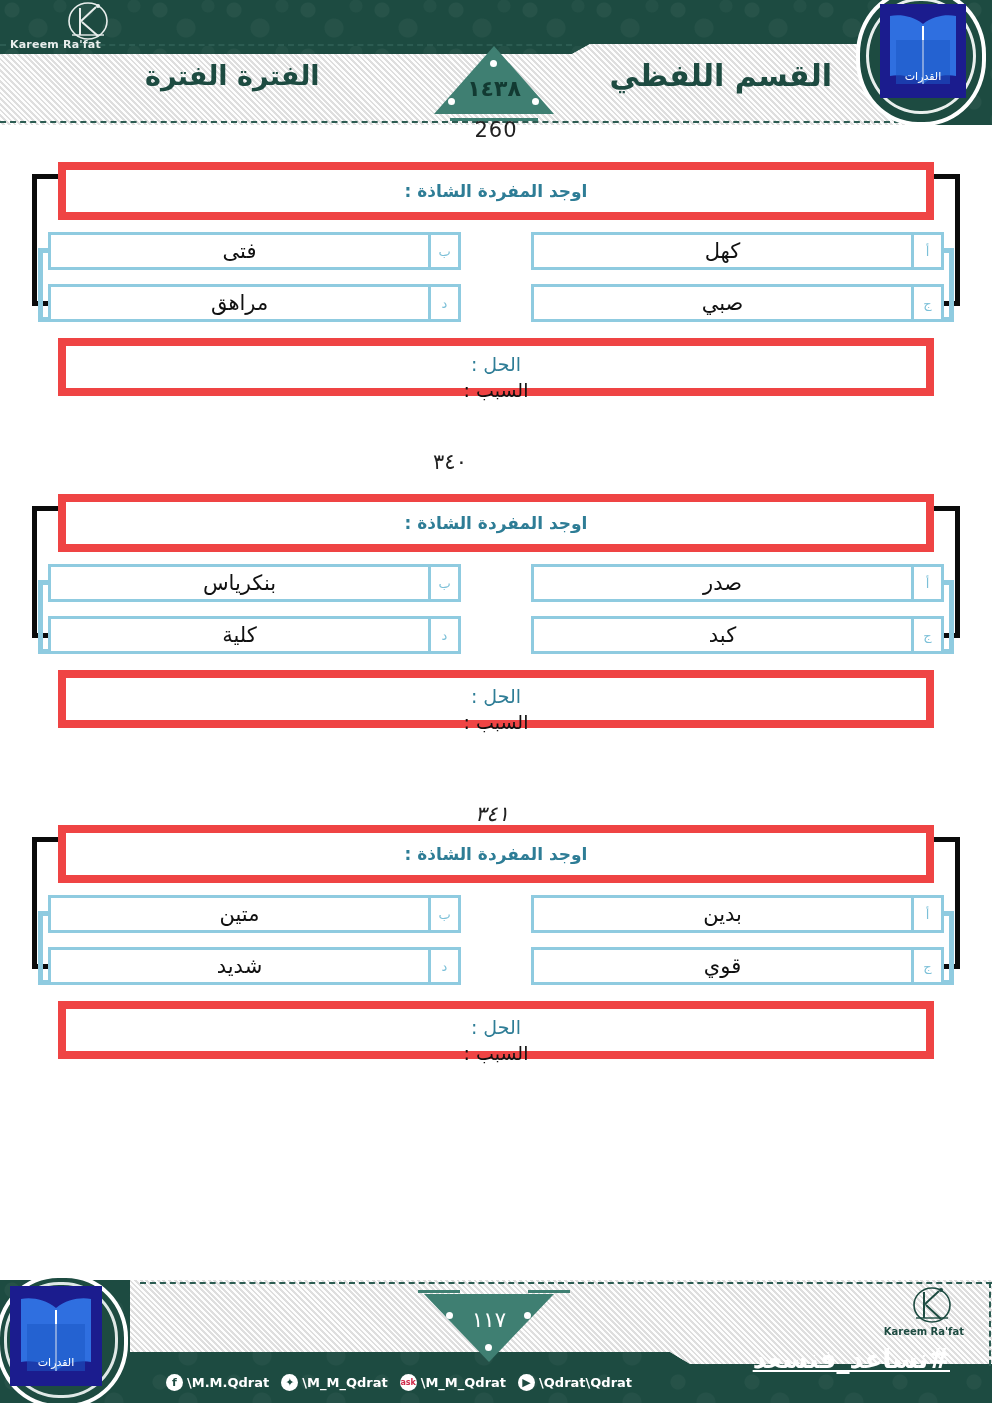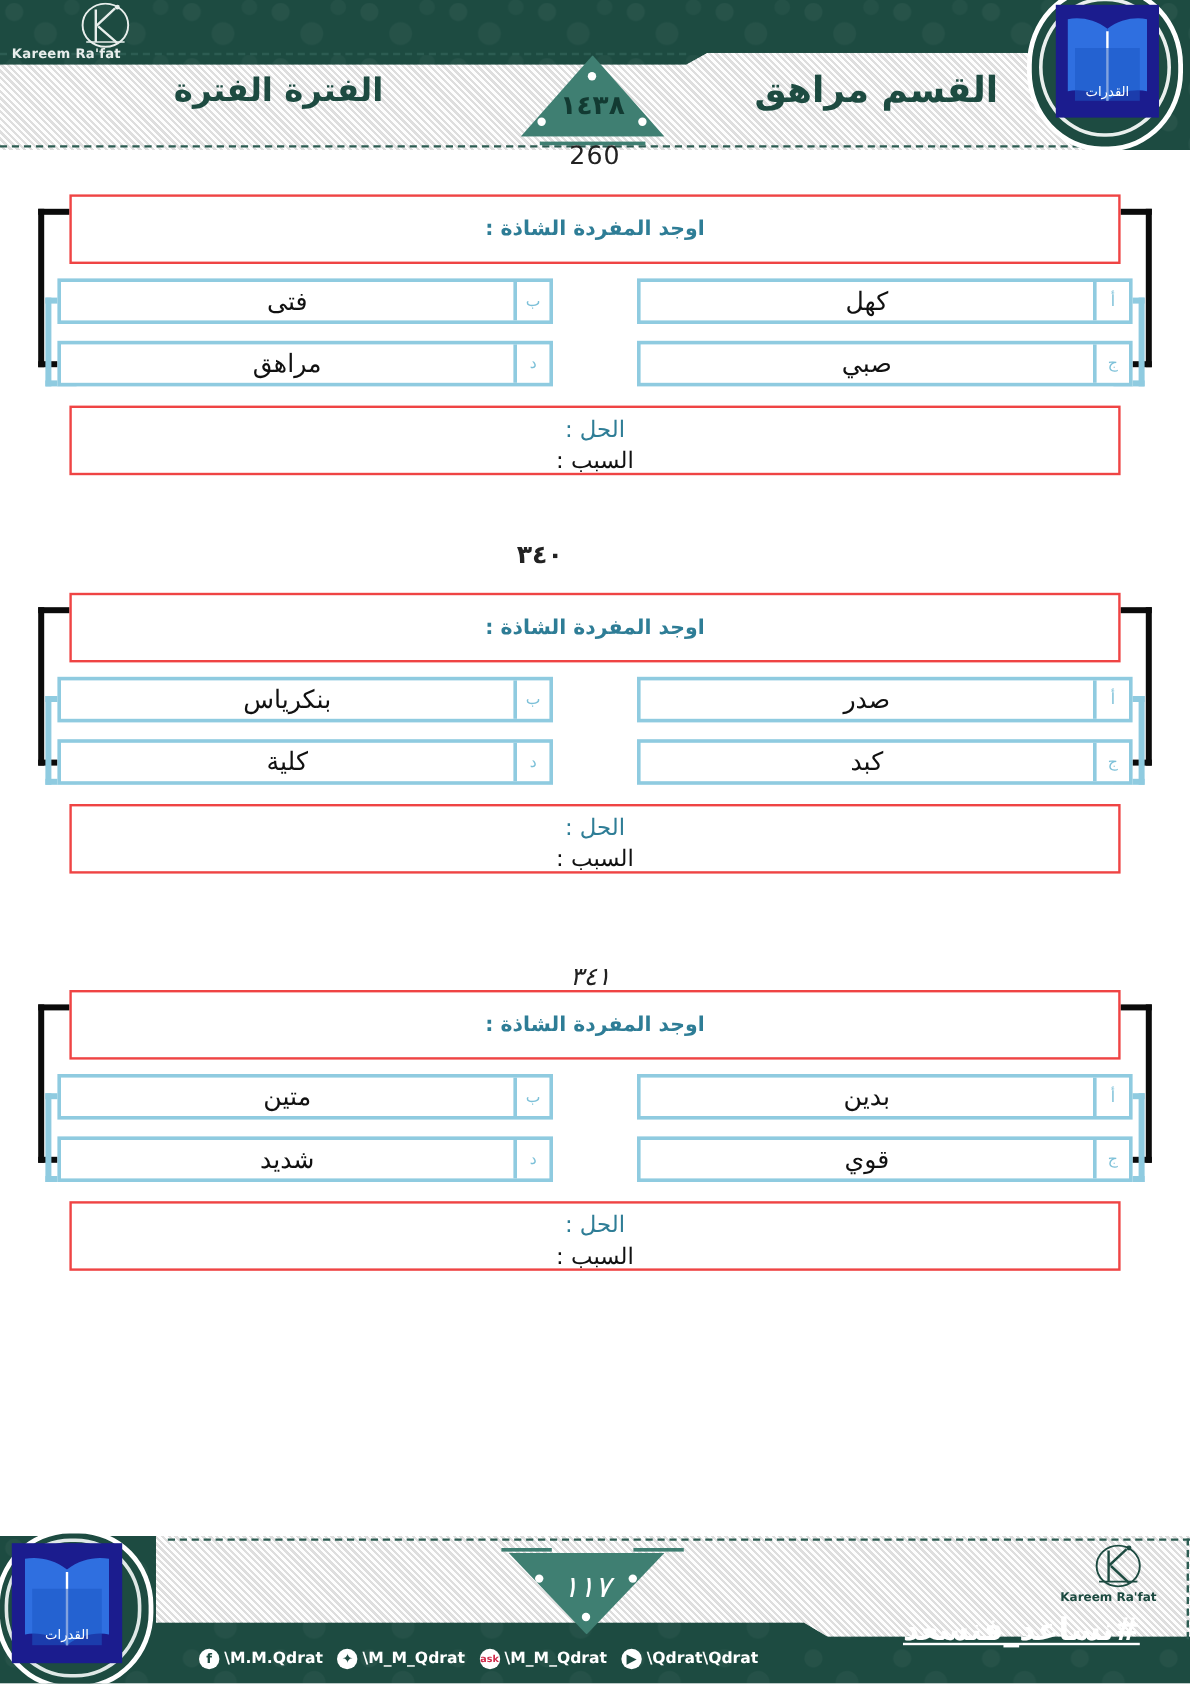--- a/index.html
+++ b/index.html
@@ -165,21 +165,21 @@
   
   .qnum {
     text-align: center;
     font-size: 21px;
     color: #222;
     letter-spacing: 1px;
     font-weight: normal;
   }
   .qblock { position: relative; }
   .prompt-box, .answer-box {
-    border: 2px solid #ef4444;
+    border: 8px solid #ef4444;
     background: #ffffff;
     box-sizing: border-box;
   }
   .prompt-box {
     height: 58px;
     display: flex;
     align-items: center;
     justify-content: center;
   }
   .prompt-text {
@@ -311,23 +311,22 @@
   .page-tri {
     position: absolute; inset: 0;
     background: #3f7f72;
     clip-path: polygon(0 0, 100% 0, 50% 100%);
   }
   .page-text {
     position: absolute;
     left: 0; right: 0; top: 14px;
     text-align: center;
     color: #ffffff;
-    font-size: 25px;
+    font-size: 21px;
     letter-spacing: 3px;
-    font-style: italic;
   }
   .page-dot {
     position: absolute;
     width: 7px; height: 7px;
     border-radius: 50%;
     background: #ffffff;
   }
   .page-dot.l { left: 22px; top: 18px; }
   .page-dot.r { left: 100px; top: 18px; }
   .page-dot.b { left: 61px; top: 50px; }
@@ -435,21 +434,21 @@
   <div class="monogram">
     <svg width="70" height="40" viewBox="0 0 70 40">
       <ellipse cx="30" cy="19" rx="19" ry="18" fill="none" stroke="#e8eeec" stroke-width="1.6"></ellipse>
       <path d="M22 6 L22 33 M22 20 L38 5 M24 20 L40 34" fill="none" stroke="#e8eeec" stroke-width="2"></path>
       <path d="M14 33 L46 33" stroke="#e8eeec" stroke-width="1.4"></path>
       <circle cx="40" cy="4" r="2" fill="#e8eeec"></circle>
     </svg>
     <div class="mg-name">Kareem Ra'fat</div>
   </div>
 
-  <div class="header-title">القسم مراهق</div>
+  <div class="header-title">القسم اللفظي</div>
   <div class="header-period">الفترة الفترة</div>
 
   <div class="year-badge">
     <div class="year-tri"></div>
     <div class="year-dot top"></div>
     <div class="year-dot bl"></div>
     <div class="year-dot br"></div>
     <div class="year-text">١٤٣٨</div>
   </div>
   <div class="year-underline"></div>
@@ -499,21 +498,21 @@
       <span class="opt-text">مراهق</span>
     </div>
   </div>
 
   <div class="answer-box" style="position:absolute; left:58px; top:186px; width:876px; height:58px;">
     <div class="ans-line hal">الحل :</div>
     <div class="ans-line sabab">السبب :</div>
   </div>
 </div>
 
-<div class="qnum" style="position:absolute; left:0; top:450px; width:900px;font-weight:bold;">٣٤٠</div>
+<div class="qnum" style="position:absolute; left:0; top:450px; width:900px;">٣٤٠</div>
 
 <div class="qblock" style="position:absolute; left:0; top:484px; width:992px; height:250px;">
   <div class="brk brk-black-left" style="left:32px; top:22px; width:30px; height:132px;"></div>
   <div class="brk brk-black-right" style="left:930px; top:22px; width:30px; height:132px;"></div>
   <div class="brk brk-blue-left" style="left:38px; top:96px; width:26px; height:74px;"></div>
   <div class="brk brk-blue-right" style="left:928px; top:96px; width:26px; height:74px;"></div>
 
   <div class="prompt-box" style="position:absolute; left:58px; top:10px; width:876px;">
     <span class="prompt-text">اوجد المفردة الشاذة :</span>
   </div>

